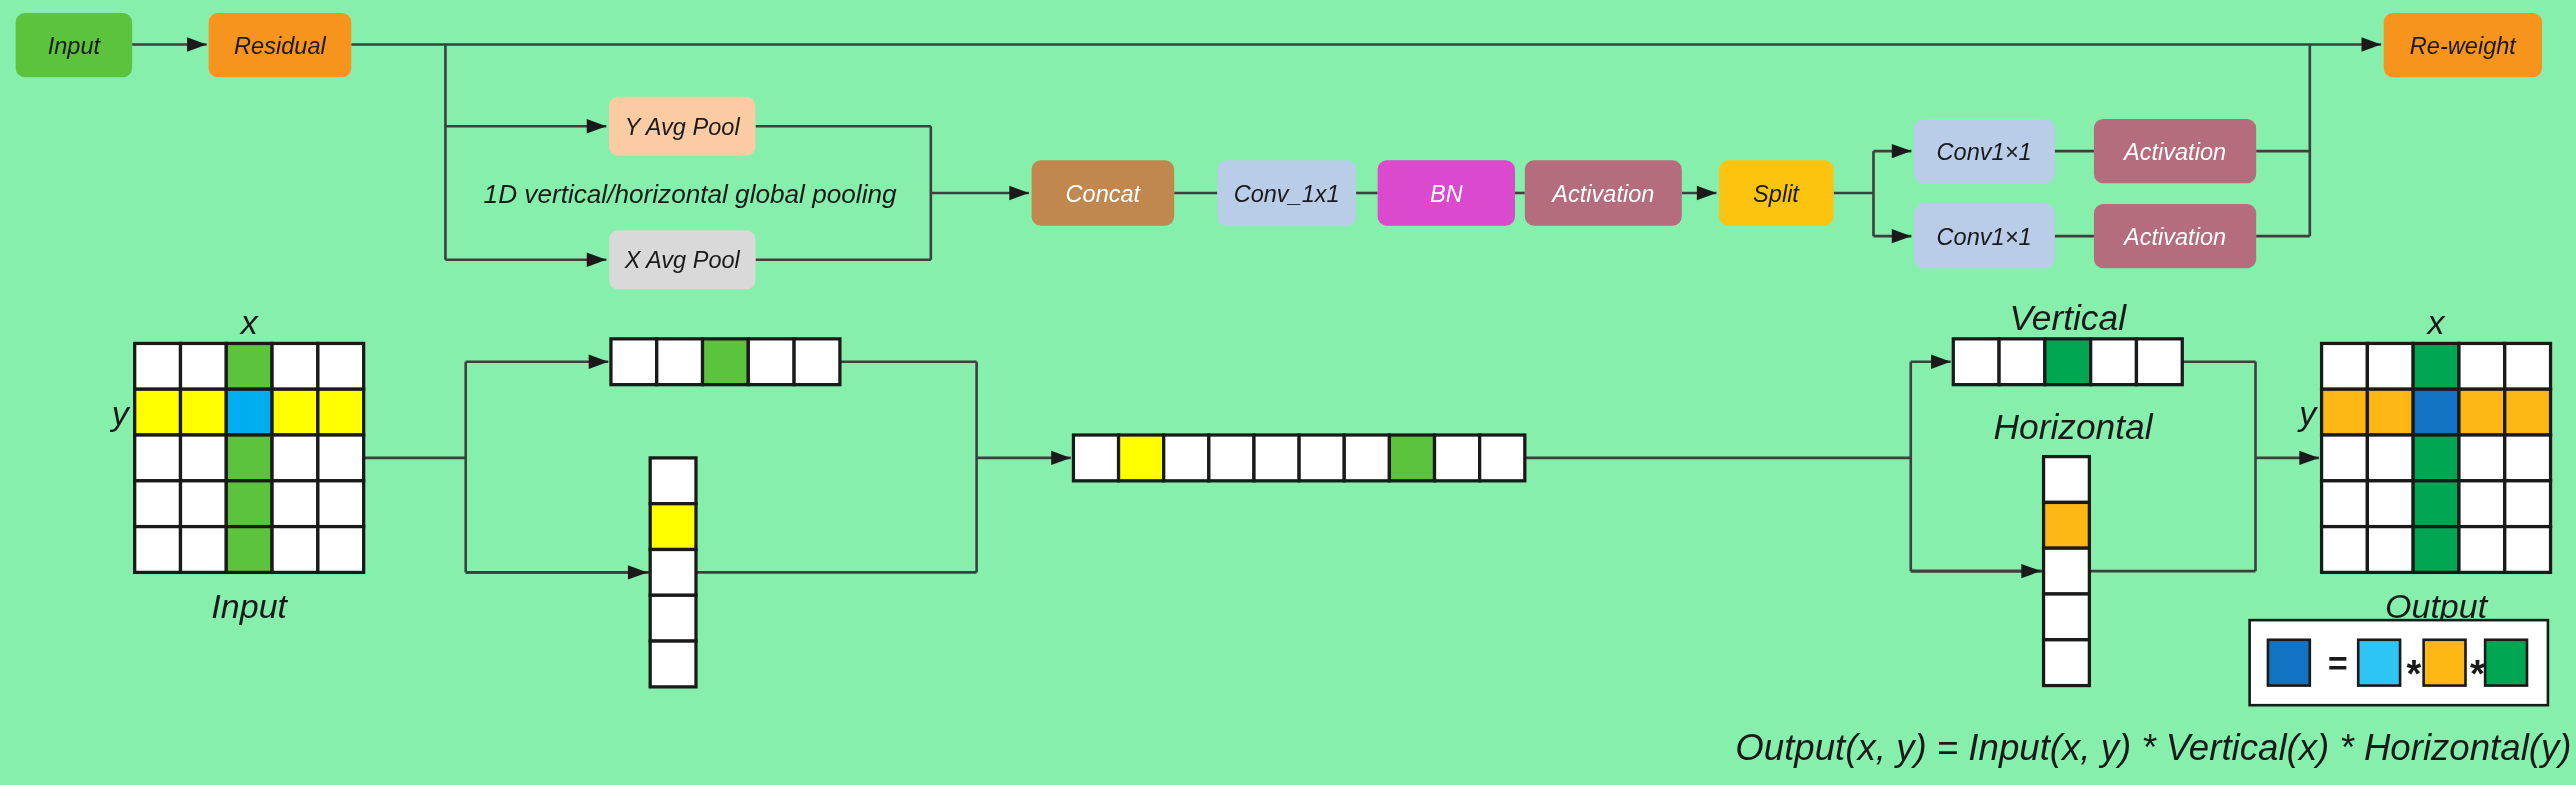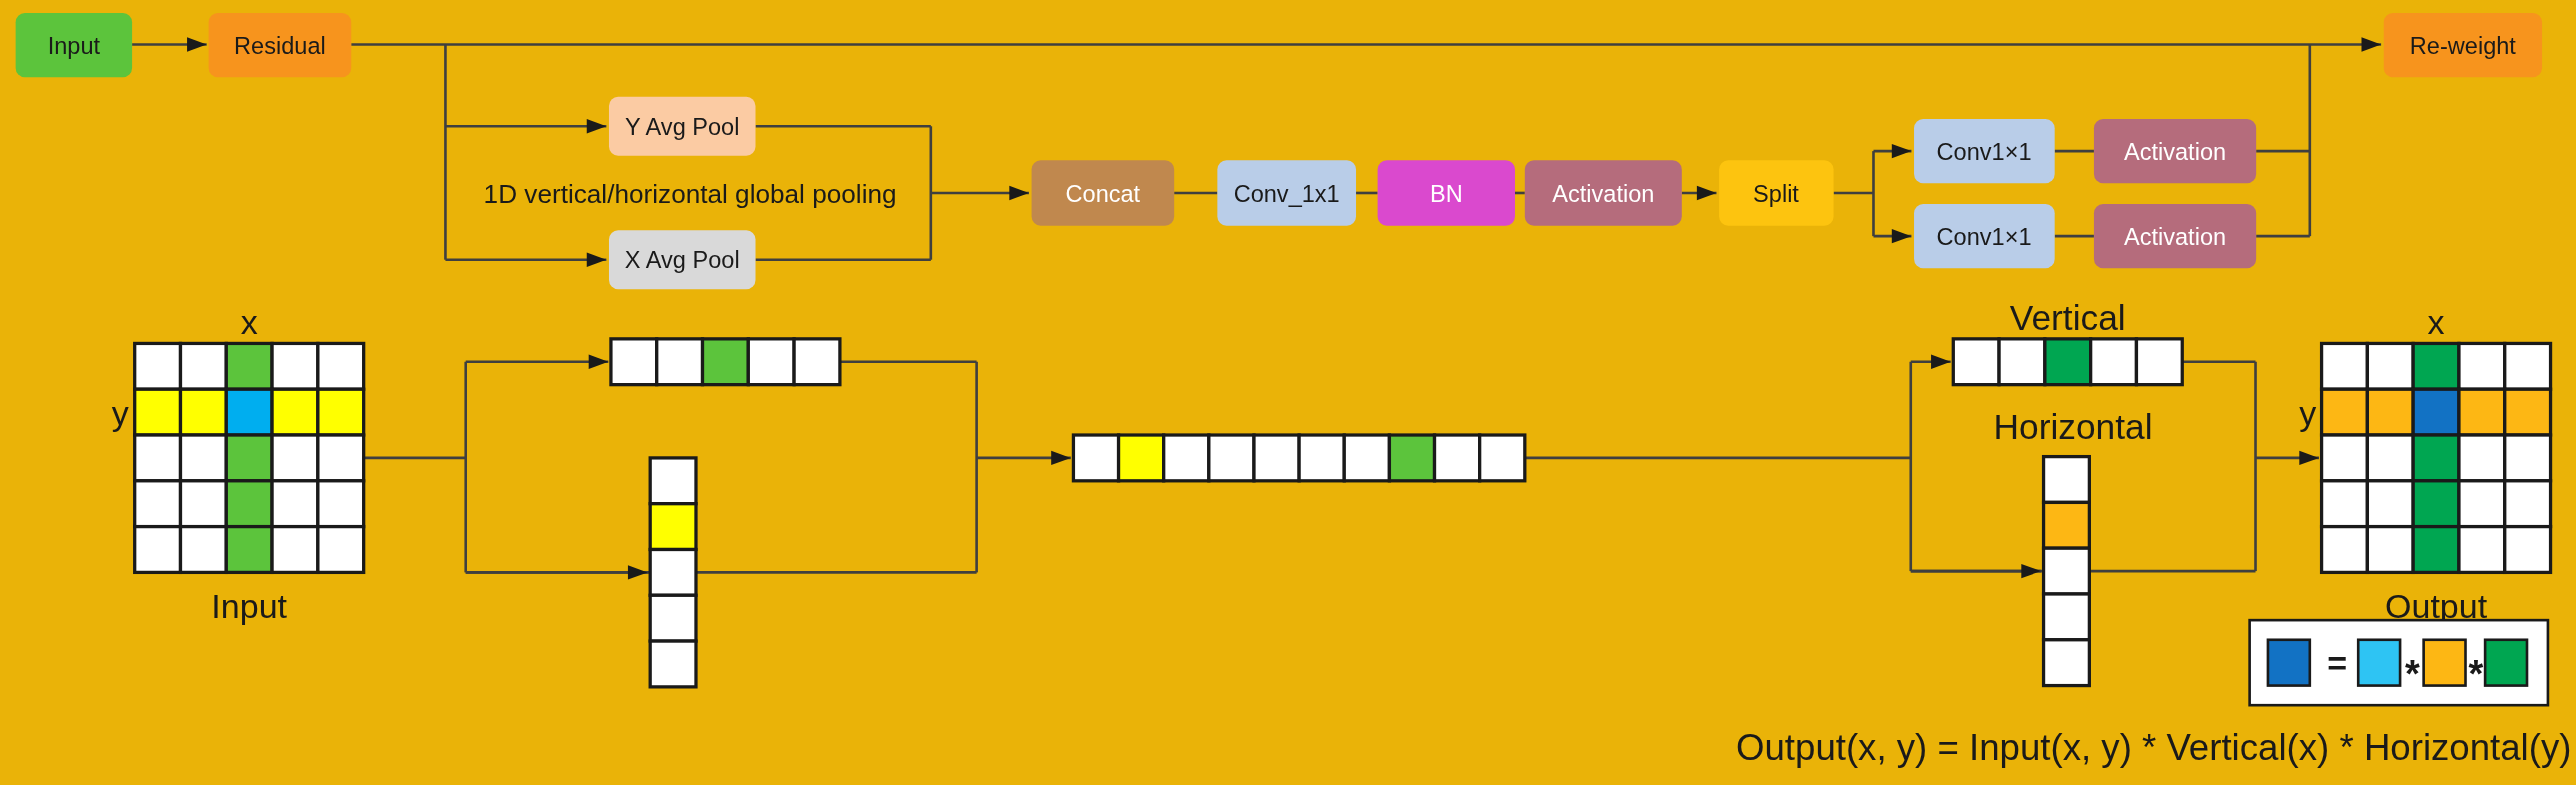--- a/index.html
+++ b/index.html
@@ -1,16 +1,16 @@
 <!DOCTYPE html>
 <html style="--ink: #1a1a1a; --line: #3f3f3f;font-size:10.5px"><head>
 <meta charset="utf-8">
 <style>
   html,body{margin:0;padding:0;background:#ffffff;}
-  .page{width:2576px;height:785px;background:#eab308;position:relative;font-family:"Liberation Sans",sans-serif;}
+  .page{width:2576px;height:785px;background:#86efac;position:relative;font-family:"Liberation Sans",sans-serif;font-style:italic;}
   svg{display:block;}
   .ln{stroke:var(--line,#3f3f3f);stroke-width:4;fill:none;}
   .cell{stroke:var(--ink,#1a1a1a);stroke-width:5;}
   .node{stroke:none;}
   text{font-family:"Liberation Sans",sans-serif;}
   .t-node{font-size:36px;text-anchor:middle;dominant-baseline:central;}
   .t-dark{fill:var(--ink,#1a1a1a);}
   .t-white{fill:#ffffff;}
   .t-note{font-size:40px;text-anchor:middle;dominant-baseline:central;fill:var(--ink,#1a1a1a);}
   .t-axis{font-size:52px;dominant-baseline:central;fill:var(--ink,#1a1a1a);}

